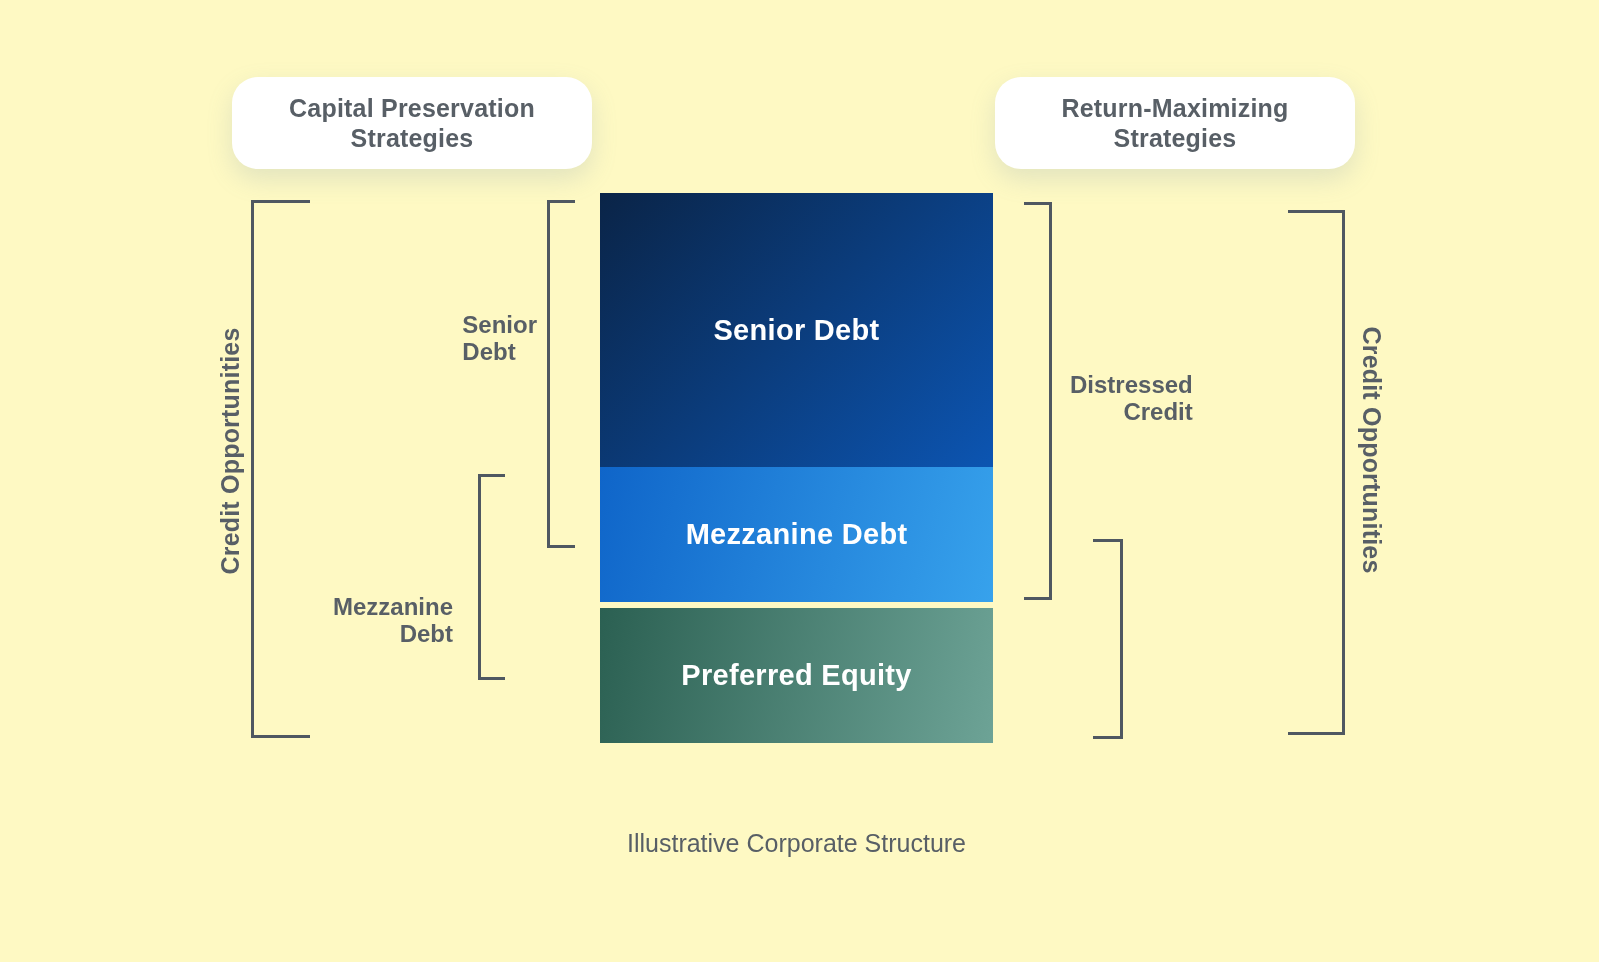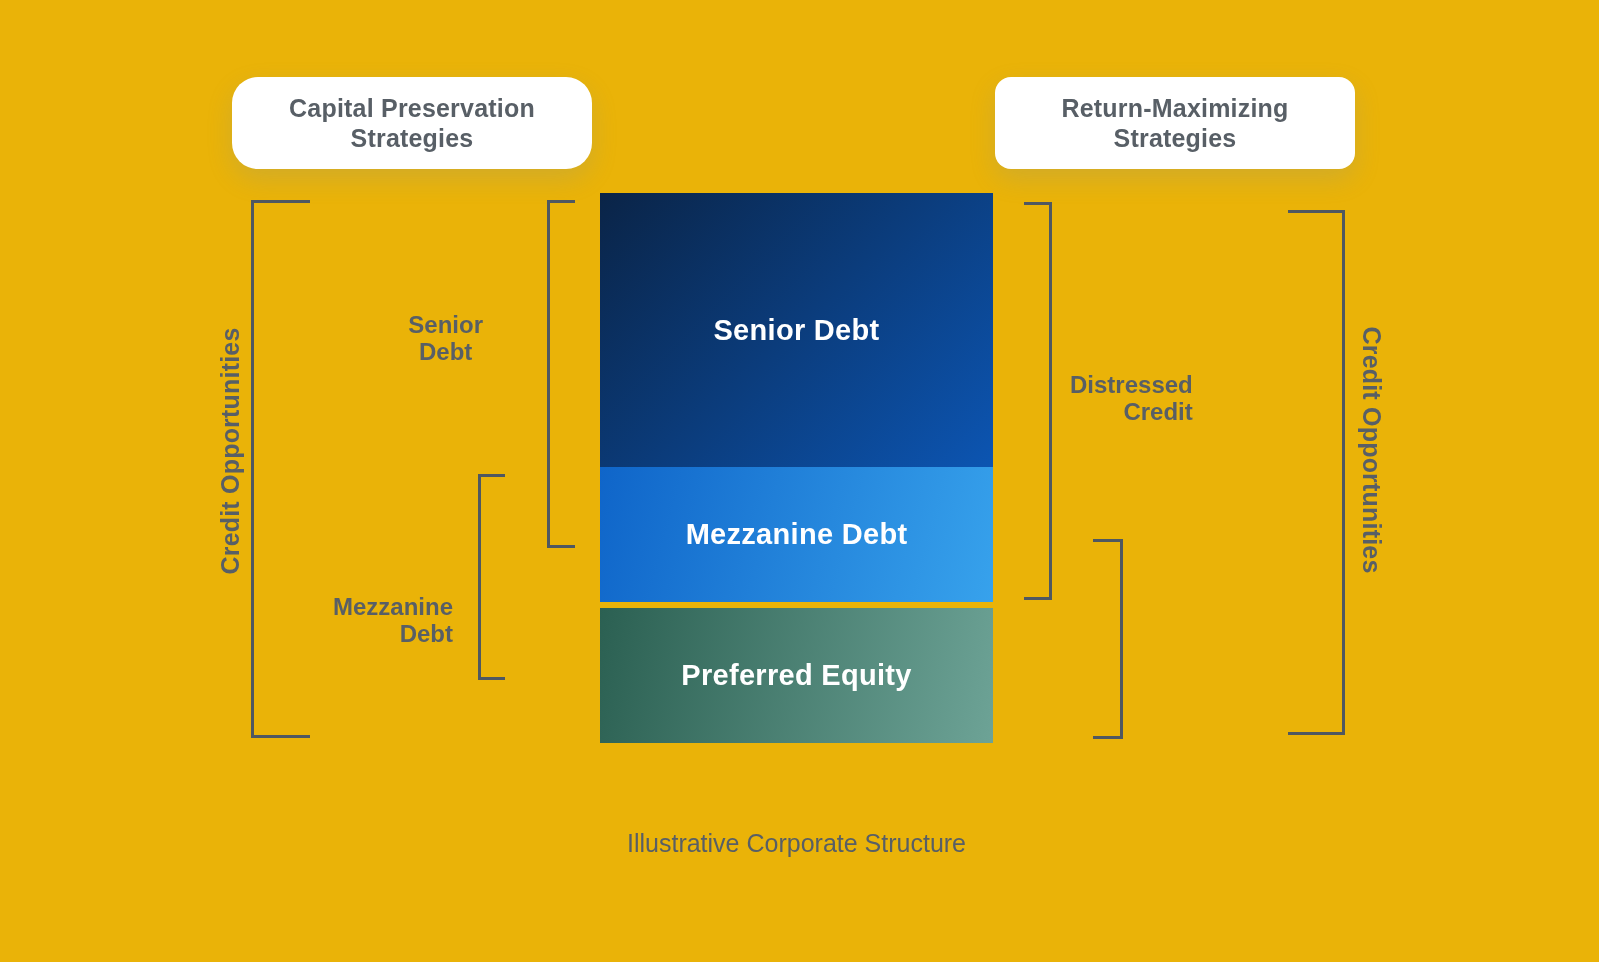--- a/index.html
+++ b/index.html
@@ -4,21 +4,21 @@
 <style>
   html,body { margin:0; padding:0; }
   body {
     font-family: "Liberation Sans", sans-serif;
     background: #eaf3fa;
   }
   .canvas {
     position: relative;
     width: 1599px;
     height: 962px;
-    background: #eab308;
+    background: #fef9c3;
     overflow: hidden;
   }
 
   
   .pill {
     position: absolute;
     width: 360px;
     height: 92px;
     background: #ffffff;
     border-radius: 26px;
@@ -28,21 +28,21 @@
     justify-content: center;
     text-align: center;
     font-weight: bold;
     font-size: 25px;
     line-height: 30px;
     color: #585f66;
     white-space: pre-line;
     letter-spacing: 0.2px;
   }
   .pill-left  { left: 232px; top: 77px; }
-  .pill-right { left: 995px; top: 77px; border-radius: 16px; }
+  .pill-right { left: 995px; top: 77px; }
 
   
   .segment {
     position: absolute;
     left: 600px;
     width: 393px;
     display: flex;
     align-items: center;
     justify-content: center;
     color: #ffffff;
@@ -85,21 +85,21 @@
 
   
   .side-label {
     position: absolute;
     font-weight: bold;
     font-size: 24px;
     line-height: 27px;
     color: #585f66;
     white-space: pre-line;
   }
-  .lbl-senior     { right: 1116px; top: 311px; text-align: center; }
+  .lbl-senior     { right: 1062px; top: 311px; text-align: left; }
   .lbl-mezzanine  { right: 1146px; top: 557px; text-align: right; margin-top: 36px; }
   .lbl-distressed { left: 1070px;  top: 371px; text-align: right;  }
   .lbl-capital    { left: 1148px;  top: 617px; text-align: left;  }
 
   
   .vlabel {
     position: absolute;
     font-weight: bold;
     font-size: 25px;
     color: #585f66;

